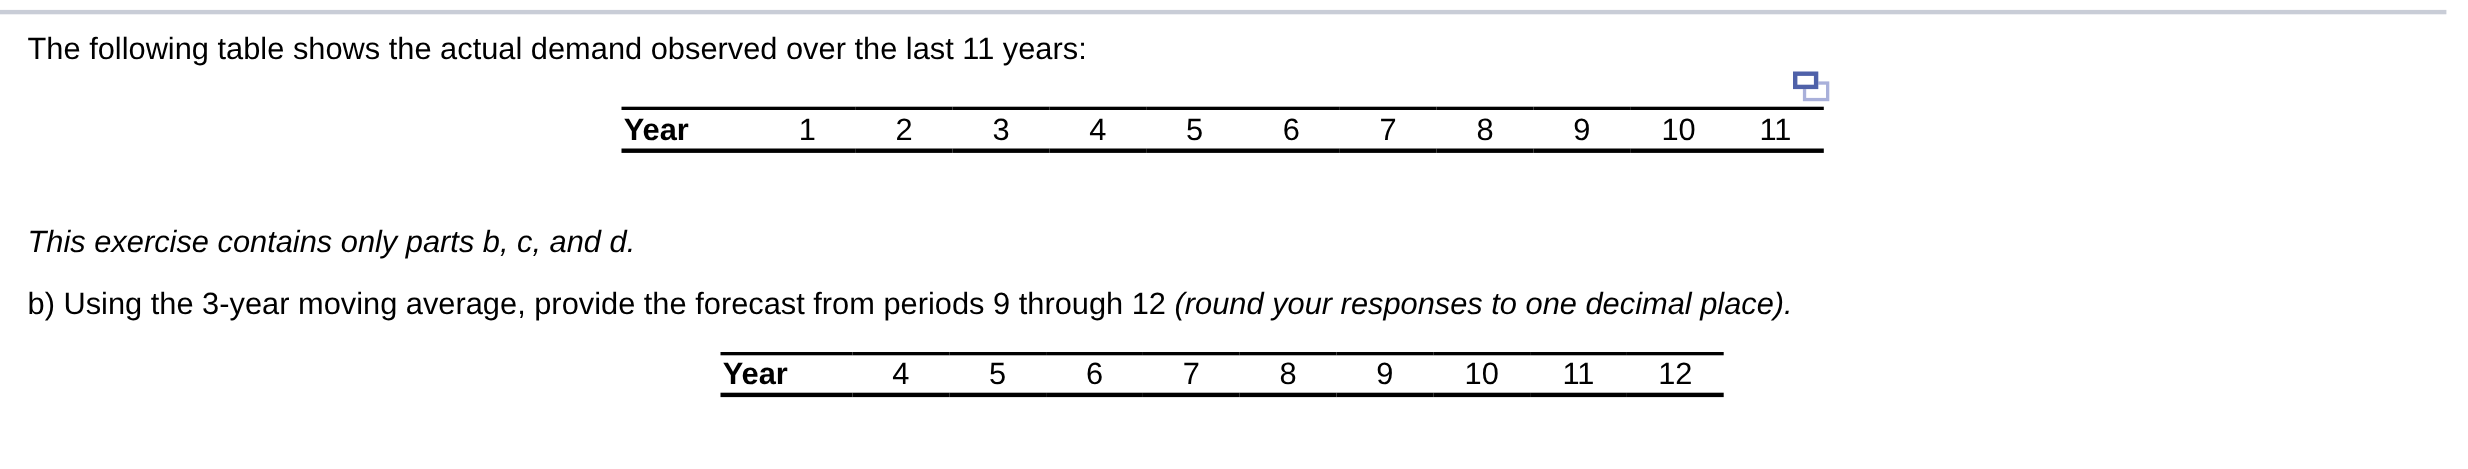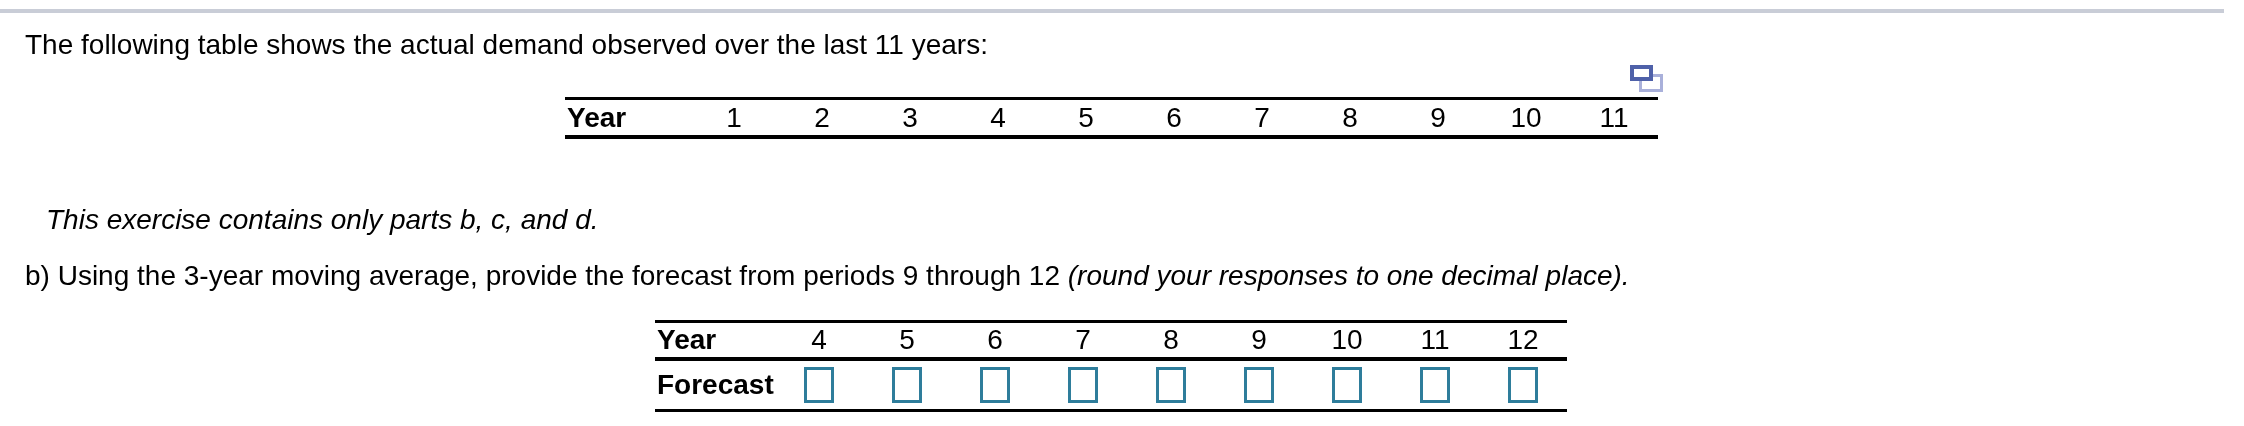--- a/index.html
+++ b/index.html
@@ -27,21 +27,21 @@
   }
 
   .text-line {
     position: absolute;
     left: 25px;
     font-size: 28px;
     line-height: 1.2;
     white-space: nowrap;
   }
   .intro-line  { top: 28px; }
-  .note-line   { top: 203px; font-style: italic; margin-left: 21px; }
+  .note-line   { top: 203px; font-style: italic; }
   .partb-line  { top: 259px; }
   .italic-frag { font-style: italic; }
 
   
   .popup-icon {
     position: absolute;
     left: 1630px;
     top: 65px;
     width: 34px;
     height: 28px;
@@ -186,44 +186,14 @@
     <td>4</td>
     <td>5</td>
     <td>6</td>
     <td>7</td>
     <td>8</td>
     <td>9</td>
     <td>10</td>
     <td>11</td>
     <td>12</td>
   </tr>
-  <tr class="val-row">
-    <td class="lbl">Forecast</td>
-    <td>
-          <input class="fbox" type="text" value="" style="">
-        </td>
-    <td>
-          <input class="fbox" type="text" value="" style="">
-        </td>
-    <td>
-          <input class="fbox" type="text" value="" style="">
-        </td>
-    <td>
-          <input class="fbox" type="text" value="" style="">
-        </td>
-    <td>
-          <input class="fbox" type="text" value="" style="">
-        </td>
-    <td>
-          <input class="fbox" type="text" value="" style="">
-        </td>
-    <td>
-          <input class="fbox" type="text" value="" style="">
-        </td>
-    <td>
-          <input class="fbox" type="text" value="" style="">
-        </td>
-    <td>
-          <input class="fbox" type="text" value="" style="">
-        </td>
-  </tr>
 </tbody>
   </table>
 
 </body></html>

